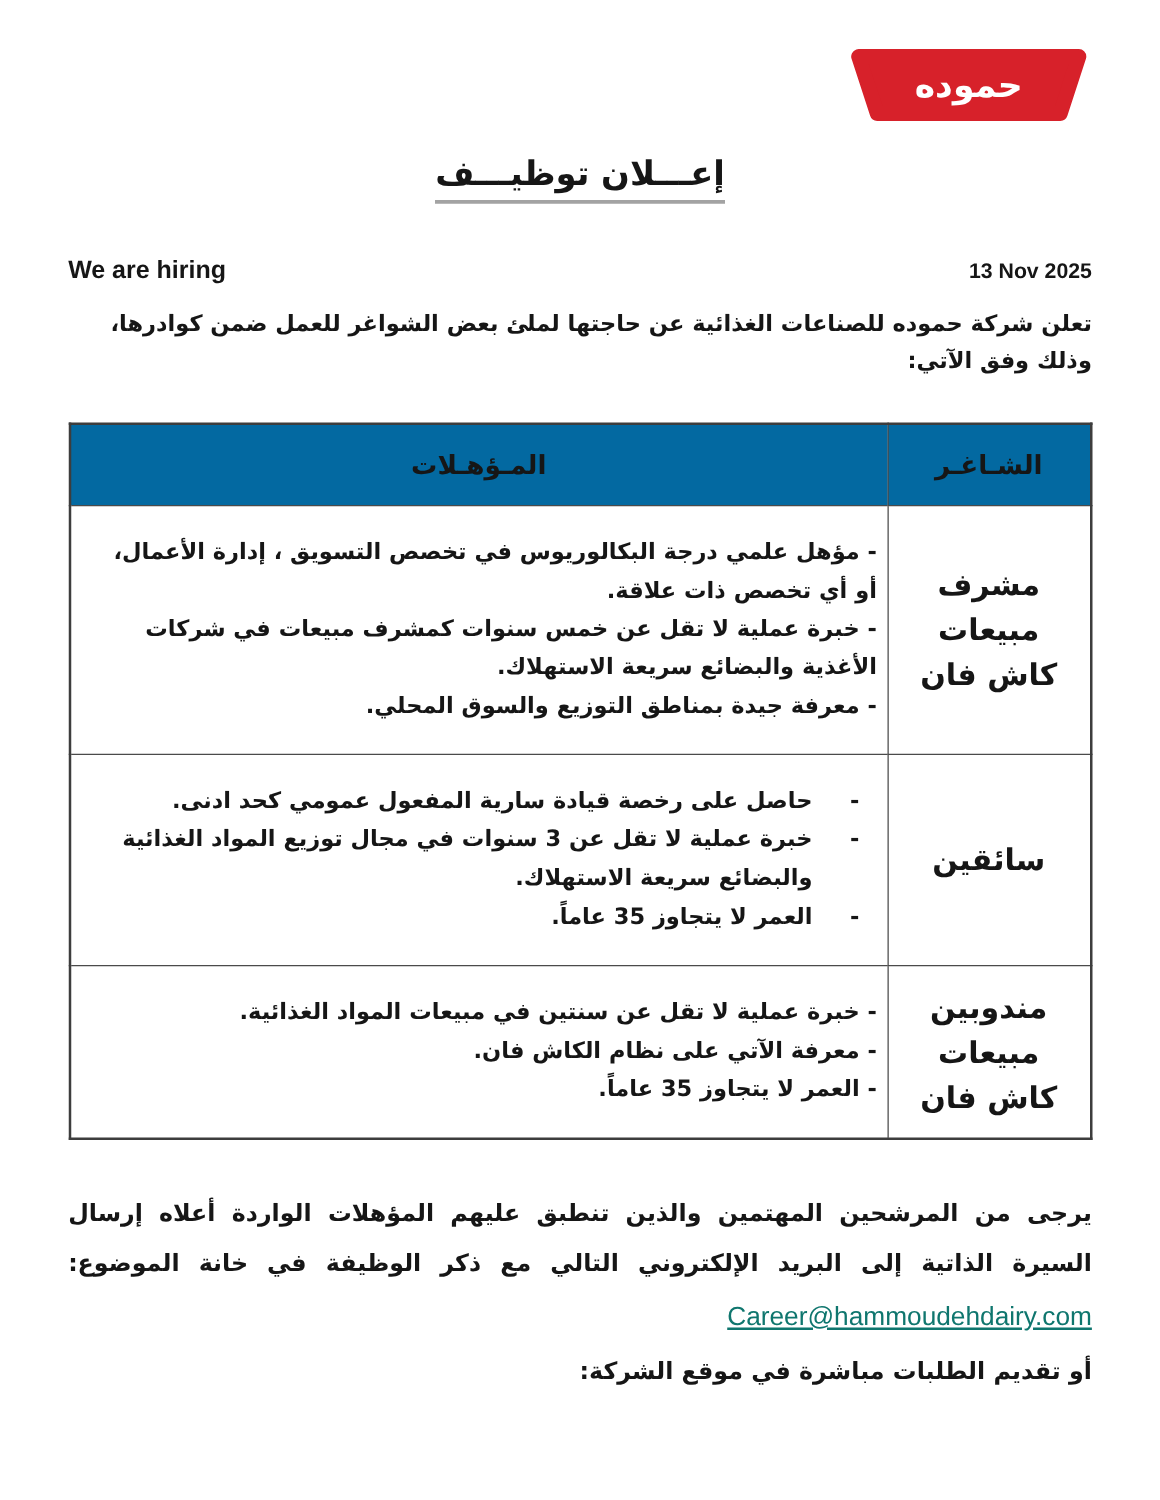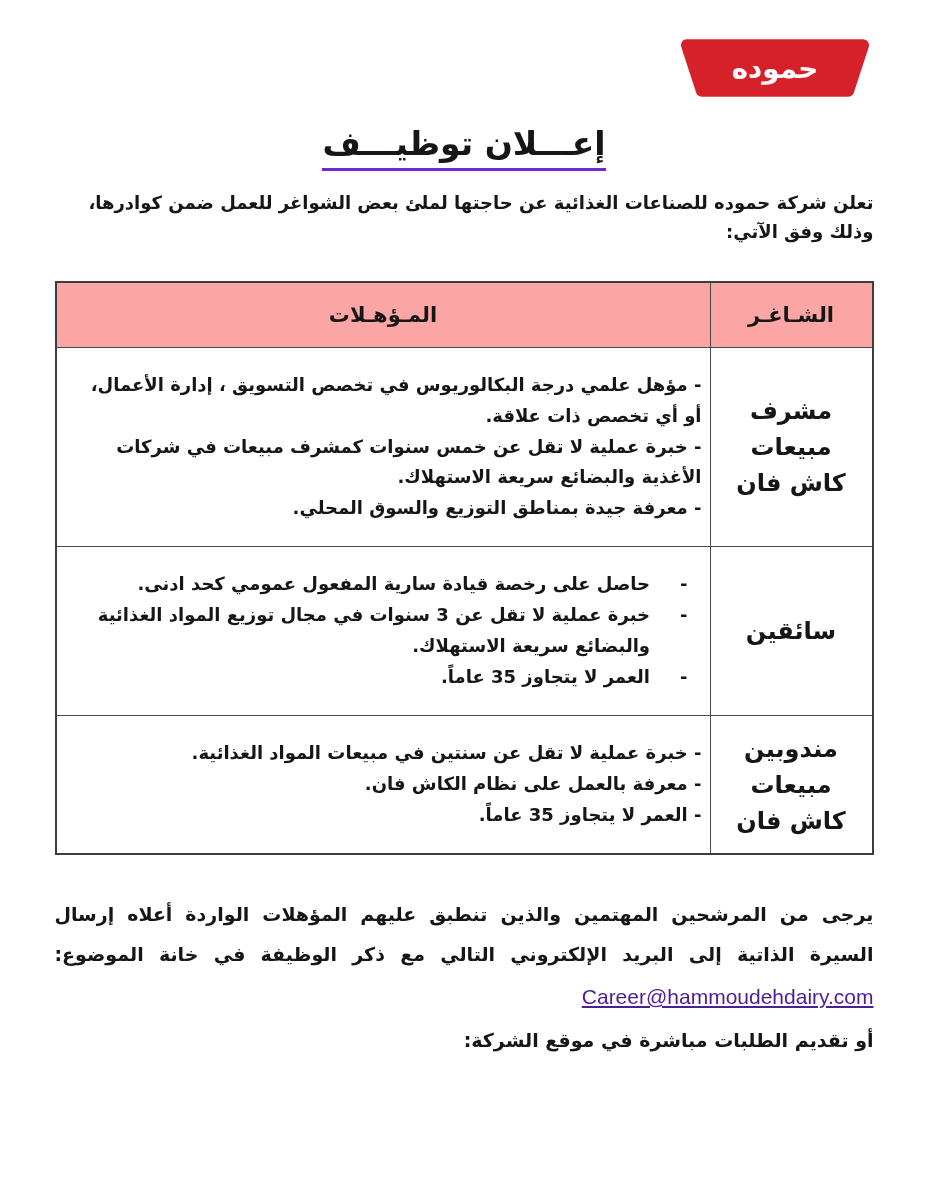--- a/index.html
+++ b/index.html
@@ -26,24 +26,24 @@
     padding-top: 36px;
     display: flex;
     justify-content: flex-start; 
   }
   .logo-svg { width: 198px; height: 64px; display: block; }
 
   
   .title-wrap { text-align: center; margin-top: 24px; }
   .title {
     display: inline-block;
-    font-size: 33px;
+    font-size: 27px;
     font-weight: 700;
     padding-bottom: 5px;
-    border-bottom: 3px solid #6d28d9;
+    border-bottom: 3px solid #a3a3a3;
   }
 
   
   .hiring-row {
     direction: ltr;
     margin-top: 42px;
     display: flex;
     justify-content: space-between;
     align-items: baseline;
     font-family: "Liberation Sans", sans-serif;
@@ -70,21 +70,21 @@
   table.jobs {
     margin-top: 34px;
     width: 100%;
     border-collapse: collapse;
     border: 2px solid #3d3d3d;
   }
   table.jobs th, table.jobs td {
     border: 1.5px solid #4a4a4a;
   }
   table.jobs th {
-    background: #fca5a5;
+    background: #0369a1;
     height: 62px;
     font-size: 21px;
     font-weight: 700;
     text-align: center;
   }
   th.vacancy-col, td.vacancy-cell { width: 141px; }
   td.vacancy-cell {
     text-align: center;
     vertical-align: middle;
     font-size: 24px;
@@ -118,21 +118,21 @@
   
   .apply-par {
     margin: 40px 0 0 0;
     font-size: 19px;
     font-weight: 700;
     line-height: 2.1;
     text-align: justify;
     text-align-last: right;
   }
   a.email {
-    color: #4c1d95;
+    color: #0f766e;
     text-decoration: underline;
     font-family: "Liberation Sans", sans-serif;
     font-weight: 400;
     font-size: 21px;
     unicode-bidi: embed;
   }
   .alt-apply {
     margin-top: 10px;
     font-size: 19px;
     font-weight: 700;
@@ -148,20 +148,24 @@
     <svg class="logo-svg" viewBox="0 0 200 64">
       <polygon points="11,9 189,9 174,55 26,55" fill="#D7212A" stroke="#D7212A" stroke-width="12" stroke-linejoin="round"></polygon>
       <text x="100" y="42" text-anchor="middle" font-size="28" font-weight="bold" fill="#FFFFFF" font-family="DejaVu Sans, sans-serif">حموده</text>
     </svg>
   </div>
 
   <div class="title-wrap">
     <span class="title">إعـــلان توظيـــف</span>
   </div>
 
+  <div class="hiring-row">
+    <span class="we-are-hiring">We are hiring</span>
+    <span class="date">13 Nov 2025</span>
+  </div>
 
   <p class="intro">تعلن شركة حموده للصناعات الغذائية عن حاجتها لملئ بعض الشواغر للعمل ضمن كوادرها، وذلك وفق الآتي:</p>
 
   <table class="jobs">
     <thead>
       <tr>
         <th class="vacancy-col">الشـاغـر</th>
         <th>المـؤهـلات</th>
       </tr>
     </thead>
@@ -196,21 +200,21 @@
             </li>
           </ul>
         </td>
       </tr>
 
       <tr>
         <td class="vacancy-cell">مندوبين مبيعات كاش فان</td>
         <td class="quals-cell">
           <ul class="quals">
             <li>- خبرة عملية لا تقل عن سنتين في مبيعات المواد الغذائية.</li>
-            <li>- معرفة بالعمل على نظام الكاش فان.</li>
+            <li>- معرفة الآتي على نظام الكاش فان.</li>
             <li>- العمر لا يتجاوز 35 عاماً.</li>
           </ul>
         </td>
       </tr>
 
     </tbody>
   </table>
 
   <p class="apply-par"><span>يرجى من المرشحين المهتمين والذين تنطبق عليهم المؤهلات الواردة أعلاه إرسال السيرة الذاتية إلى البريد الإلكتروني التالي مع ذكر الوظيفة في خانة الموضوع:</span>
     <a class="email" dir="ltr" href="#">Career@hammoudehdairy.com</a>

